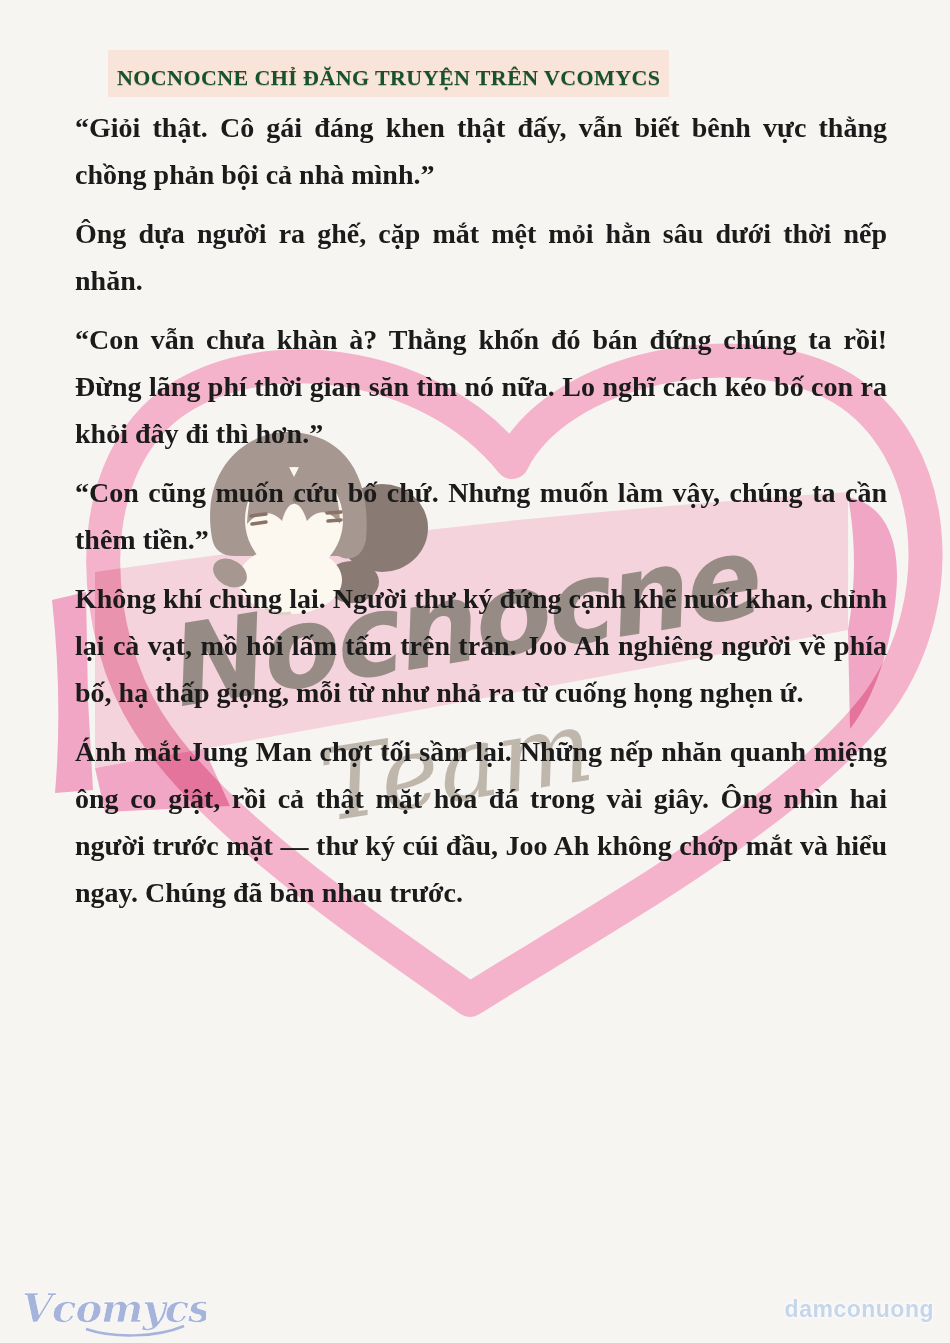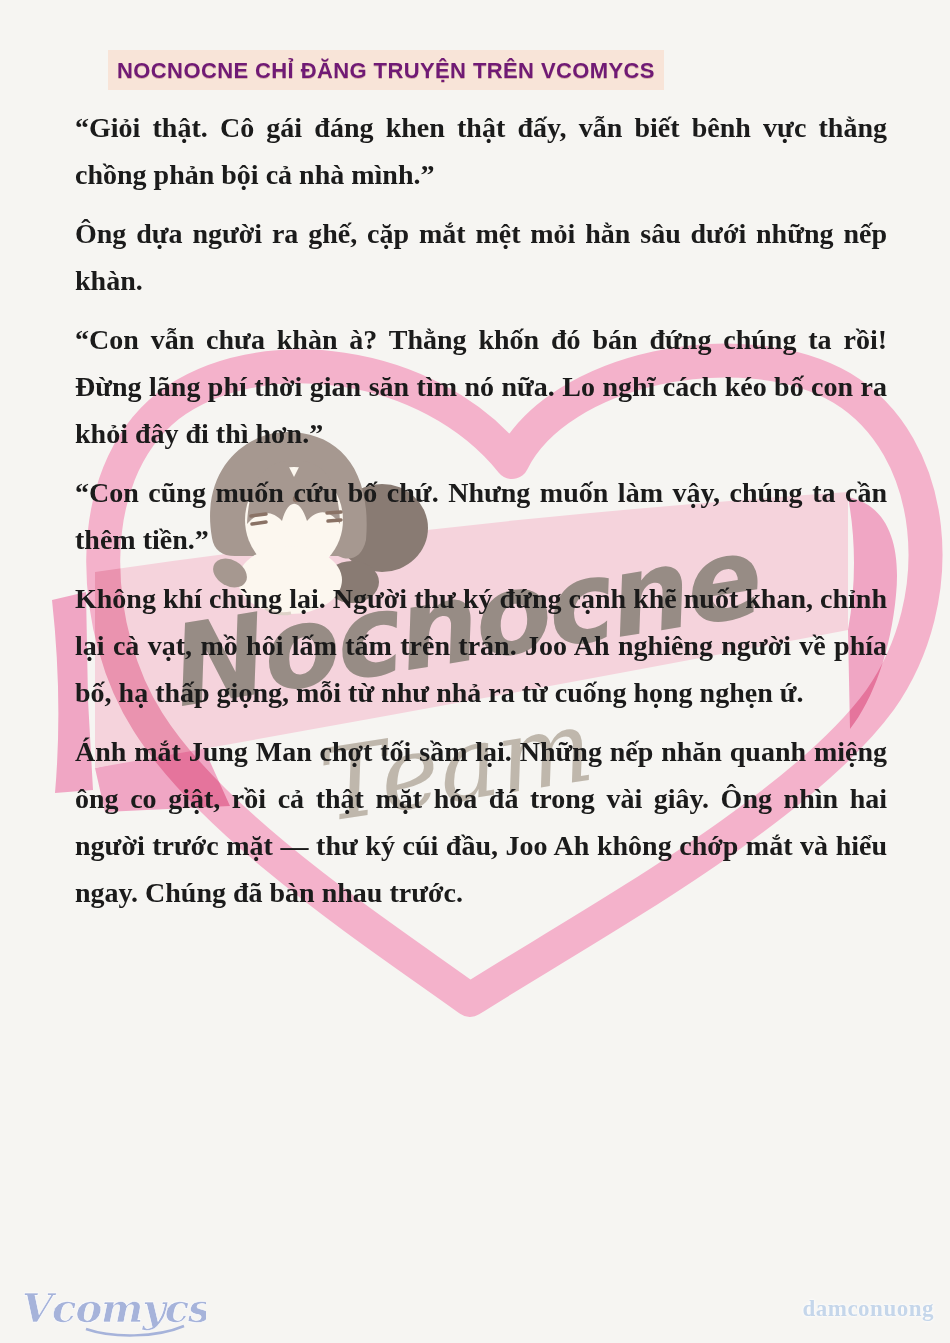--- a/index.html
+++ b/index.html
@@ -13,43 +13,43 @@
   }
   .watermark{
     position:absolute;left:0;top:0;width:950px;height:1343px;z-index:0;
   }
   .header{
     position:absolute;left:108px;top:50px;z-index:2;
   }
   .header .notice{
     display:inline-block;
     background:#f8e4d8;
-    color:#701a75;
-    font-family:Liberation Sans, sans-serif;
+    color:#14532d;
+    font-family:Liberation Serif, serif;
     font-weight:bold;
     font-size:22px;
     letter-spacing:.4px;
-    padding:8px 9px 6px 9px;
+    padding:15px 9px 6px 9px;
     text-shadow:0 1px 0 rgba(120,30,20,.25);
   }
   .content{
     position:absolute;left:75px;top:104px;width:812px;z-index:2;
     color:#1b1b1b;
     font-size:28px;
     line-height:47px;
     text-align:justify;
     text-justify:inter-word;
   }
   .content p{margin:0 0 12px 0;font-weight:bold;}
   .footer-logo{
     position:absolute;left:16px;top:1280px;z-index:2;
   }
   .footer-credit{
     position:absolute;right:16px;top:1296px;z-index:2;
-    font-family:Liberation Serif, serif;
+    font-family:Liberation Sans, sans-serif;
     font-weight:bold;
     font-size:23px;
     letter-spacing:.5px;
     color:#c5d6ea;
     text-shadow:0 0 2px #ffffff,0 0 4px #ffffff;
   }
   .heart-stroke{mix-blend-mode:multiply;}
 </style>
 </head>
 <body>
@@ -88,21 +88,21 @@
       <path d="M265 608 q12 8 26 5" stroke="#ded2c8" stroke-width="3" fill="none"></path>
     </g>
   </svg>
 
   <div class="header">
     <span class="notice">NOCNOCNE CHỈ ĐĂNG TRUYỆN TRÊN VCOMYCS</span>
   </div>
 
   <div class="content">
     <p>“Giỏi thật. Cô gái đáng khen thật đấy, vẫn biết bênh vực thằng chồng phản bội cả nhà mình.”</p>
-    <p>Ông dựa người ra ghế, cặp mắt mệt mỏi hằn sâu dưới những nếp khàn.</p>
+    <p>Ông dựa người ra ghế, cặp mắt mệt mỏi hằn sâu dưới thời nếp nhăn.</p>
     <p>“Con vẫn chưa khàn à? Thằng khốn đó bán đứng chúng ta rồi! Đừng lãng phí thời gian săn tìm nó nữa. Lo nghĩ cách kéo bố con ra khỏi đây đi thì hơn.”</p>
     <p>“Con cũng muốn cứu bố chứ. Nhưng muốn làm vậy, chúng ta cần thêm tiền.”</p>
     <p>Không khí chùng lại. Người thư ký đứng cạnh khẽ nuốt khan, chỉnh lại cà vạt, mồ hôi lấm tấm trên trán. Joo Ah nghiêng người về phía bố, hạ thấp giọng, mỗi từ như nhả ra từ cuống họng nghẹn ứ.</p>
     <p>Ánh mắt Jung Man chợt tối sầm lại. Những nếp nhăn quanh miệng ông co giật, rồi cả thật mặt hóa đá trong vài giây. Ông nhìn hai người trước mặt — thư ký cúi đầu, Joo Ah không chớp mắt và hiểu ngay. Chúng đã bàn nhau trước.</p>
   </div>
 
   <svg class="footer-logo" width="190" height="58" viewBox="0 0 190 58">
     <text x="6" y="42" font-family="DejaVu Serif, serif" font-weight="bold" font-style="italic" font-size="40" letter-spacing="-1" fill="#a6b3da" stroke="#ffffff" stroke-width="0.6">Vcomycs</text>
     <path d="M70 49 C96 58 140 58 168 46" stroke="#a6b3da" stroke-width="2.5" fill="none"></path>
   </svg>

